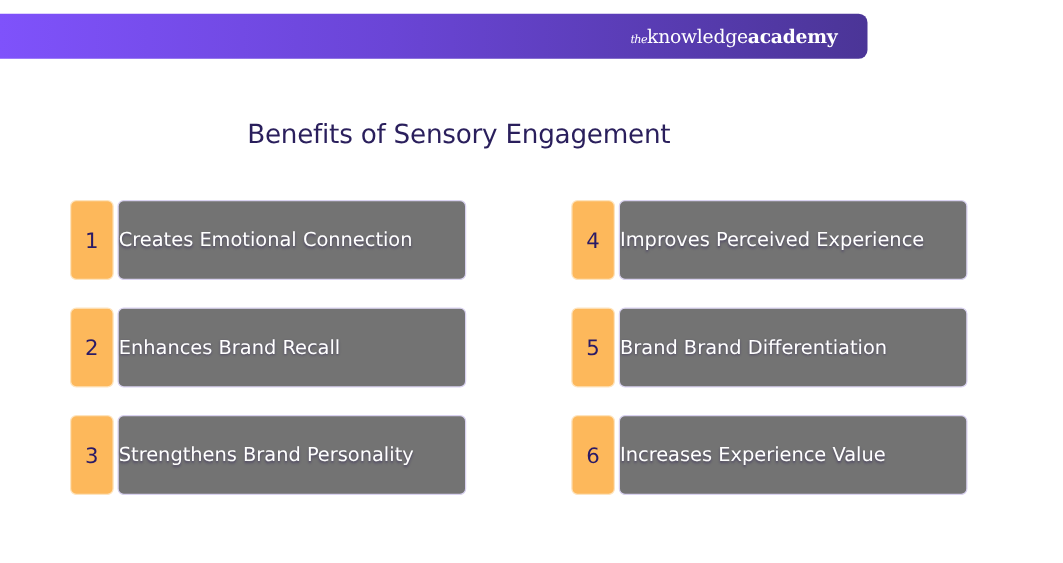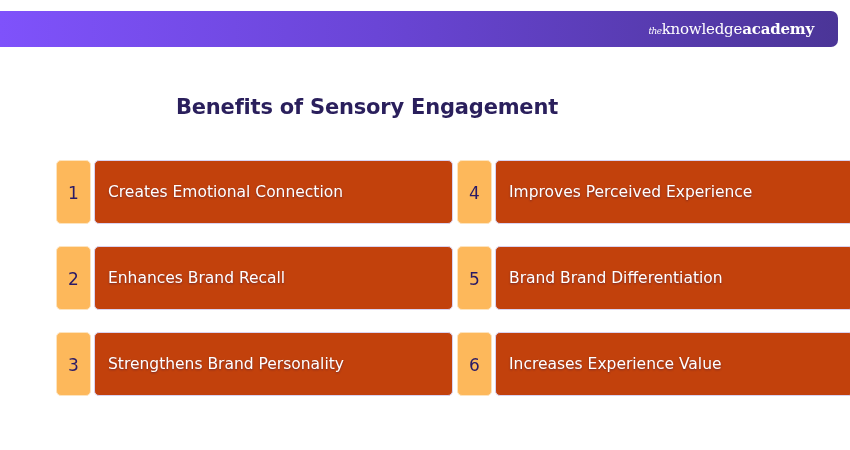--- a/index.html
+++ b/index.html
@@ -11,21 +11,21 @@
       width: 850px;
       height: 450px;
       position: relative;
       overflow: hidden;
       font-family: "DejaVu Sans", sans-serif;
     }
     .banner {
       position: absolute;
       left: 0;
       top: 11px;
-      width: 838px;
+      width: 694px;
       height: 36px;
       background: linear-gradient(90deg, #7f52fb 0%, #6a45d6 45%, #4b3597 100%);
       border-radius: 0 7px 7px 0;
     }
     .logo {
       position: absolute;
       right: 24px;
       top: 8px;
       color: #ffffff;
       font-family: "DejaVu Serif", serif;
@@ -45,21 +45,21 @@
     .logo .ac {
       font-weight: bold;
     }
     .title {
       position: absolute;
       left: 0;
       top: 92px;
       width: 734px;
       text-align: center;
       font-size: 21px;
-      font-weight: bold;
+      font-weight: normal;
       color: #2a1f5c;
       letter-spacing: -0.2px;
       line-height: 30px;
     }
     .item {
       position: absolute;
       height: 64px;
     }
     .num {
       position: absolute;
@@ -73,30 +73,29 @@
       font-size: 17px;
       line-height: 64px;
       text-align: center;
       border: 1px solid #fde4bf;
       box-sizing: border-box;
     }
     .label {
       position: absolute;
       left: 38px;
       top: 0;
-      width: 359px;
+      width: 279px;
       height: 64px;
-      background: #c2410c;
+      background: #737373;
       border-radius: 5px;
       border: 1px solid #d9d2f0;
       box-sizing: border-box;
       color: #ffffff;
       font-size: 15.5px;
       line-height: 62px;
-      padding-left: 13px;
       white-space: nowrap;
       text-shadow: 0 1px 2px rgba(30, 15, 80, 0.45);
     }
   </style>
 </head>
 <body>
 
 <div class="banner">
   <div class="logo">
     <span class="the">the</span><span class="kn">knowledge</span><span class="ac">academy</span>

